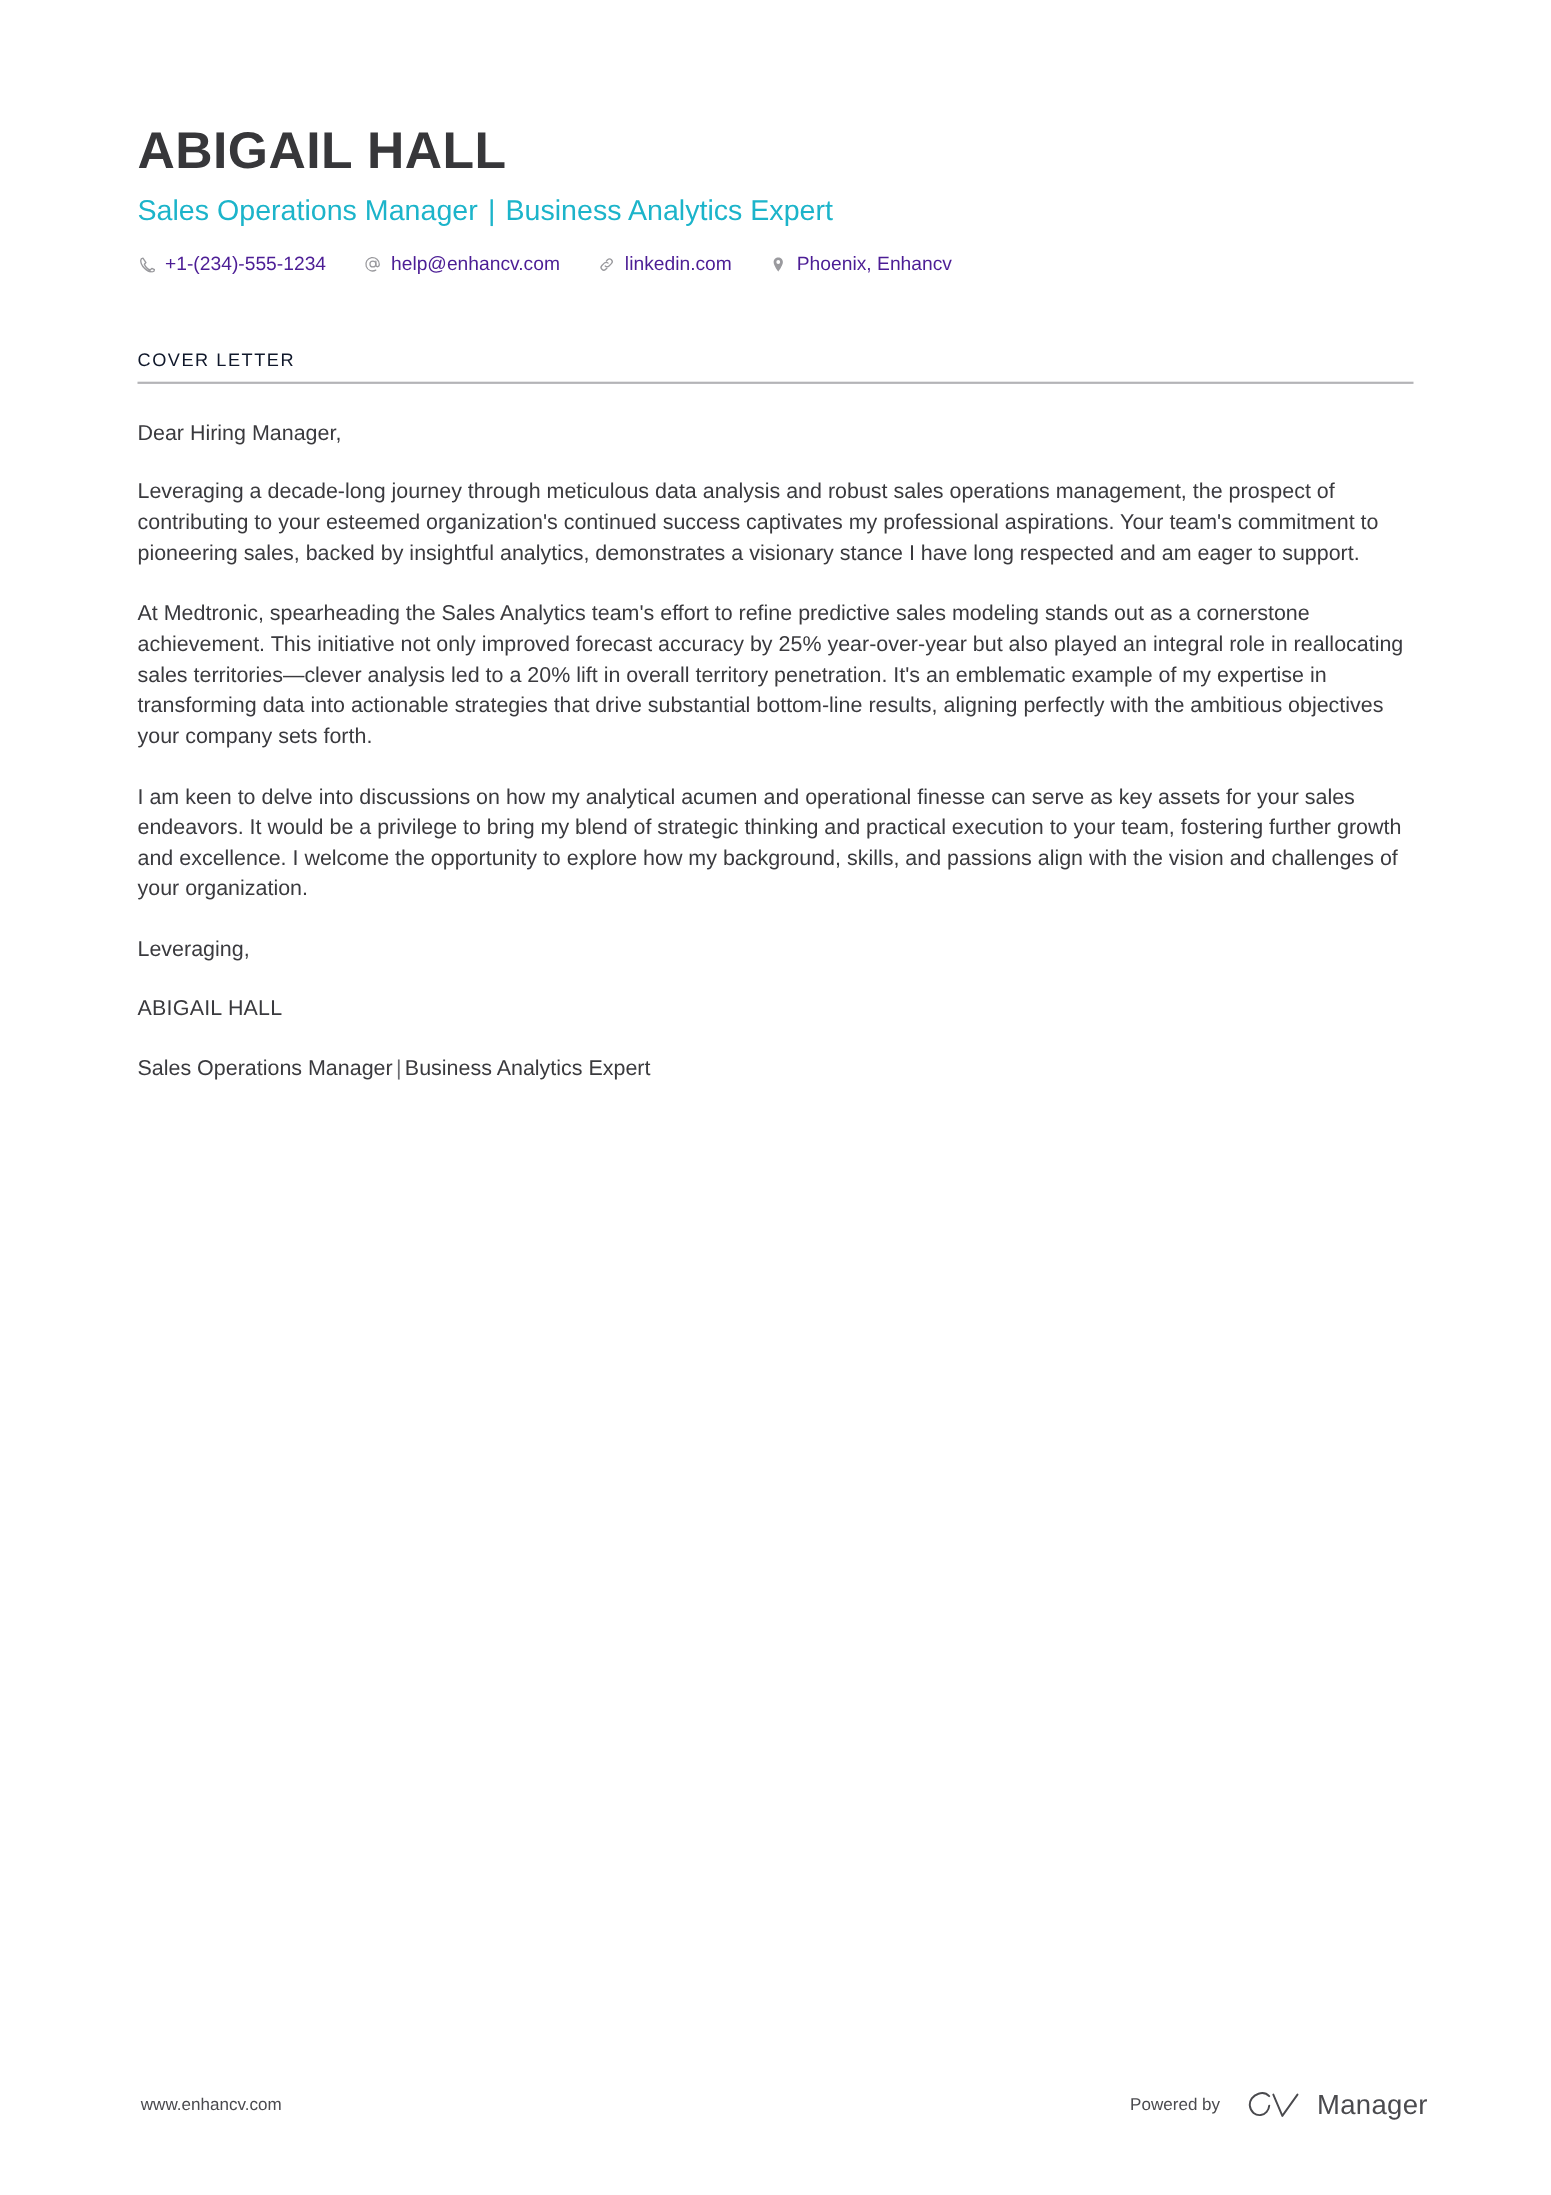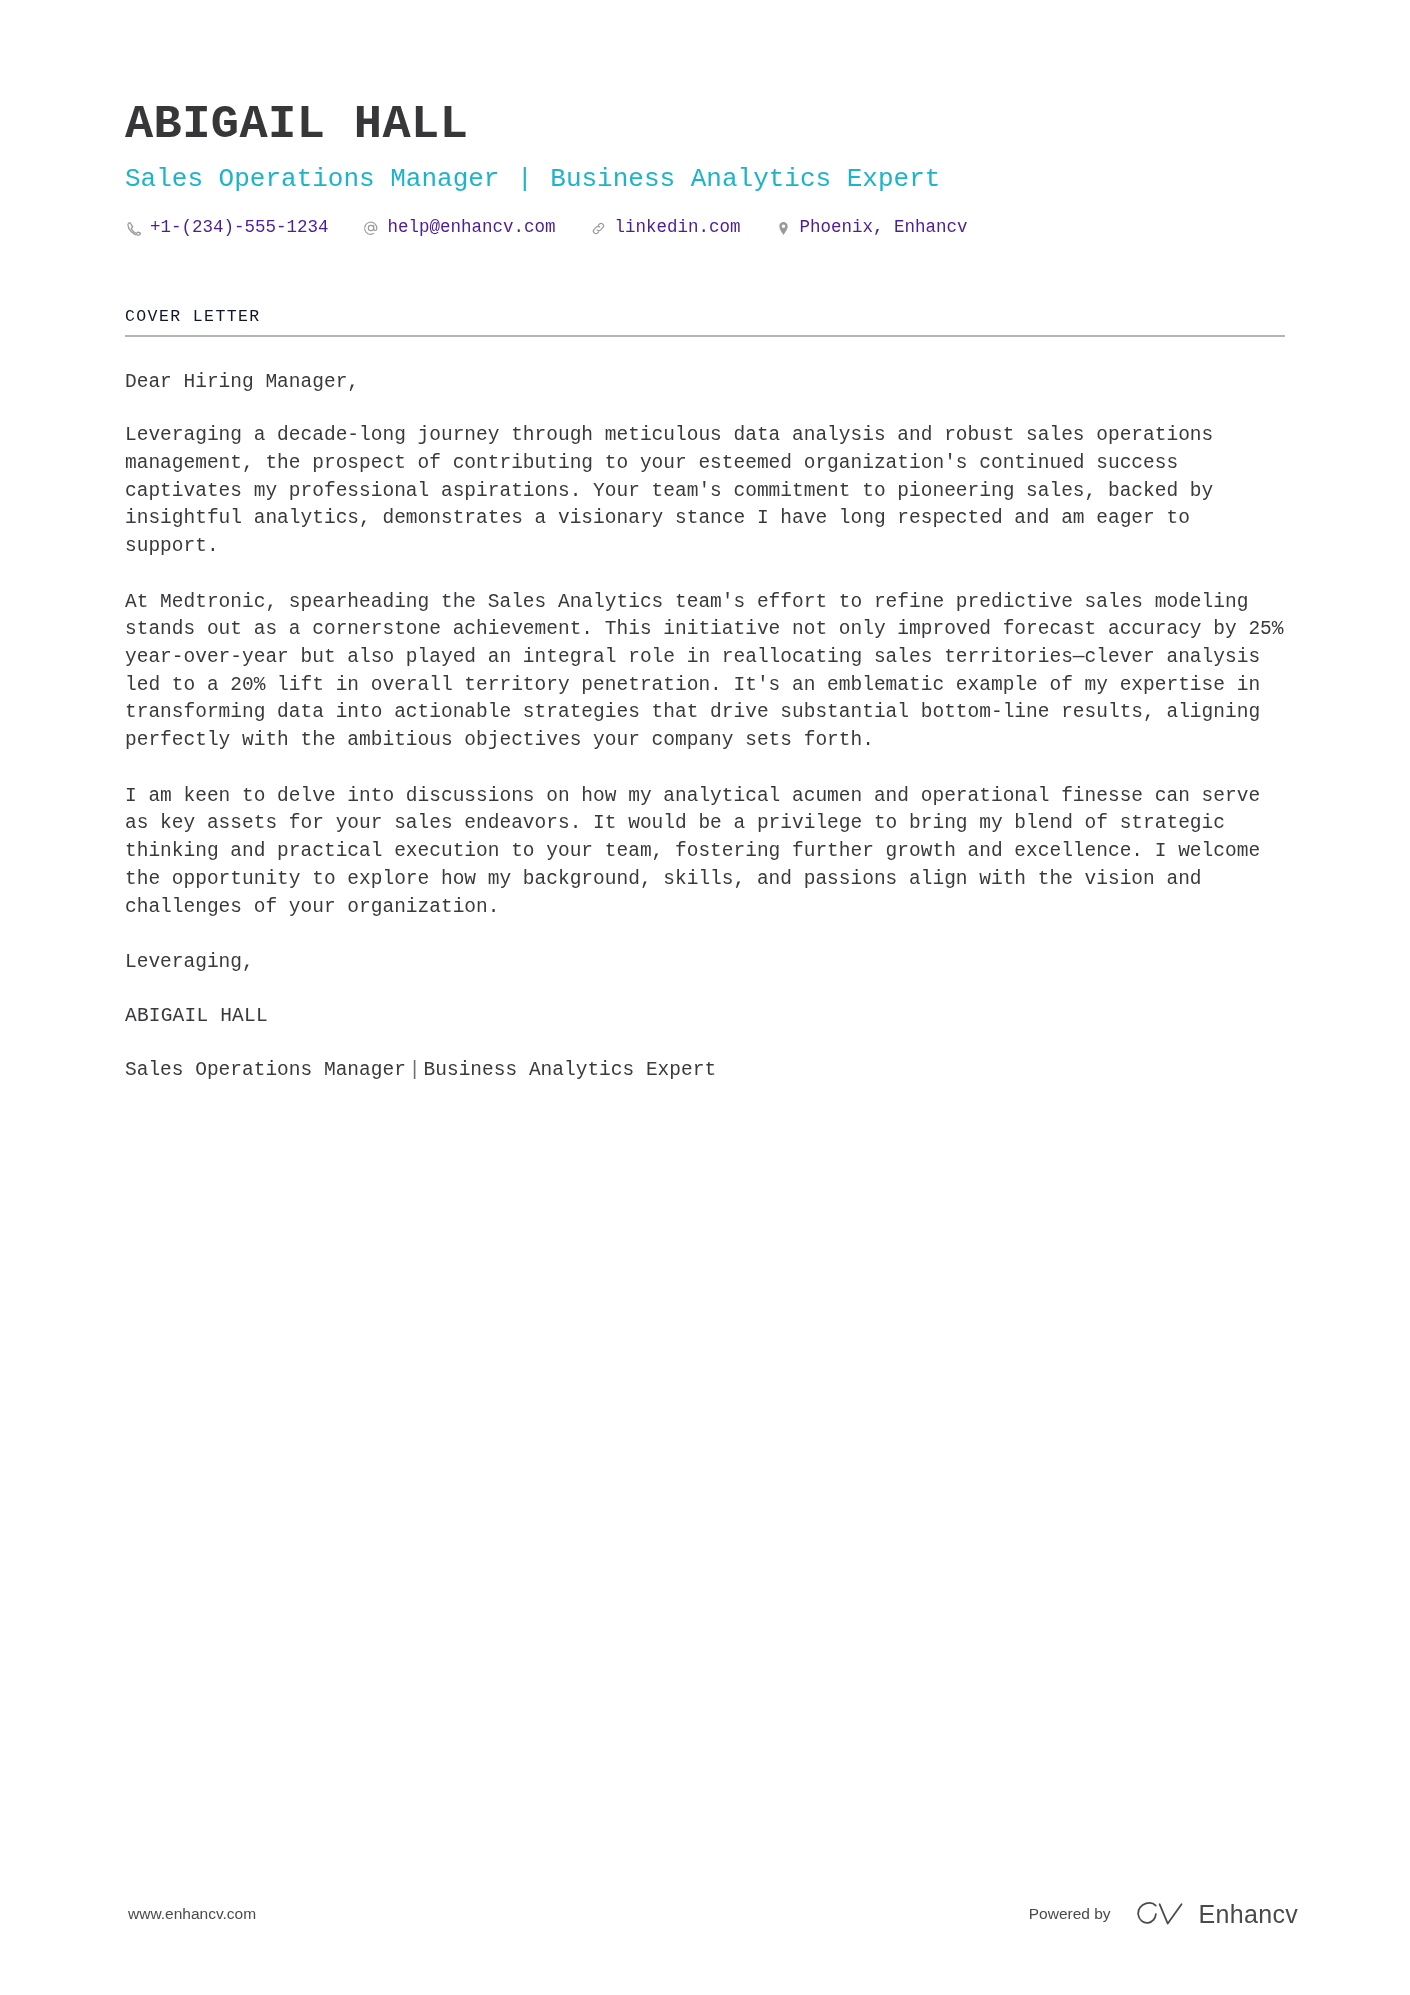--- a/index.html
+++ b/index.html
@@ -15,23 +15,22 @@
     position: relative;
     width: 1410px;
     height: 1995px;
     background: #ffffff;
     box-sizing: border-box;
     overflow: hidden;
   }
   .content {
     position: absolute;
     left: 125px;
-    top: 4px;
+    top: 16px;
     width: 1160px;
-    font-family: Liberation Mono, monospace;
   }
 
   
   .header {
     padding-top: 96px;
   }
   .name {
     font-size: 47px;
     font-weight: bold;
     letter-spacing: 0.4px;
@@ -234,17 +233,17 @@
   <div class="footer">
     <div class="footer-left">www.enhancv.com</div>
     <div class="footer-right">
       <span class="powered-by">Powered by</span>
       <span class="brand-mark">
         <svg viewBox="0 0 64 30" width="54" height="26" fill="none" stroke="currentColor" stroke-width="2.1" stroke-linecap="round" stroke-linejoin="round">
           <path d="M27 5 C24 1.8 19.5 1.2 15.5 2.4 C9.5 4.2 5.5 9.5 6.2 15.6 C6.9 21.7 12.2 26.2 18 25.4 C23 24.7 26.6 20.3 27.1 15.3"></path>
           <path d="M31.5 3.4 L41.2 26.3 L57.5 3.4"></path>
         </svg>
       </span>
-      <span class="brand-name">Enhancv</span>
+      <span class="brand-name">Manager</span>
     </div>
   </div>
 
 </div>
 
 </body></html>

